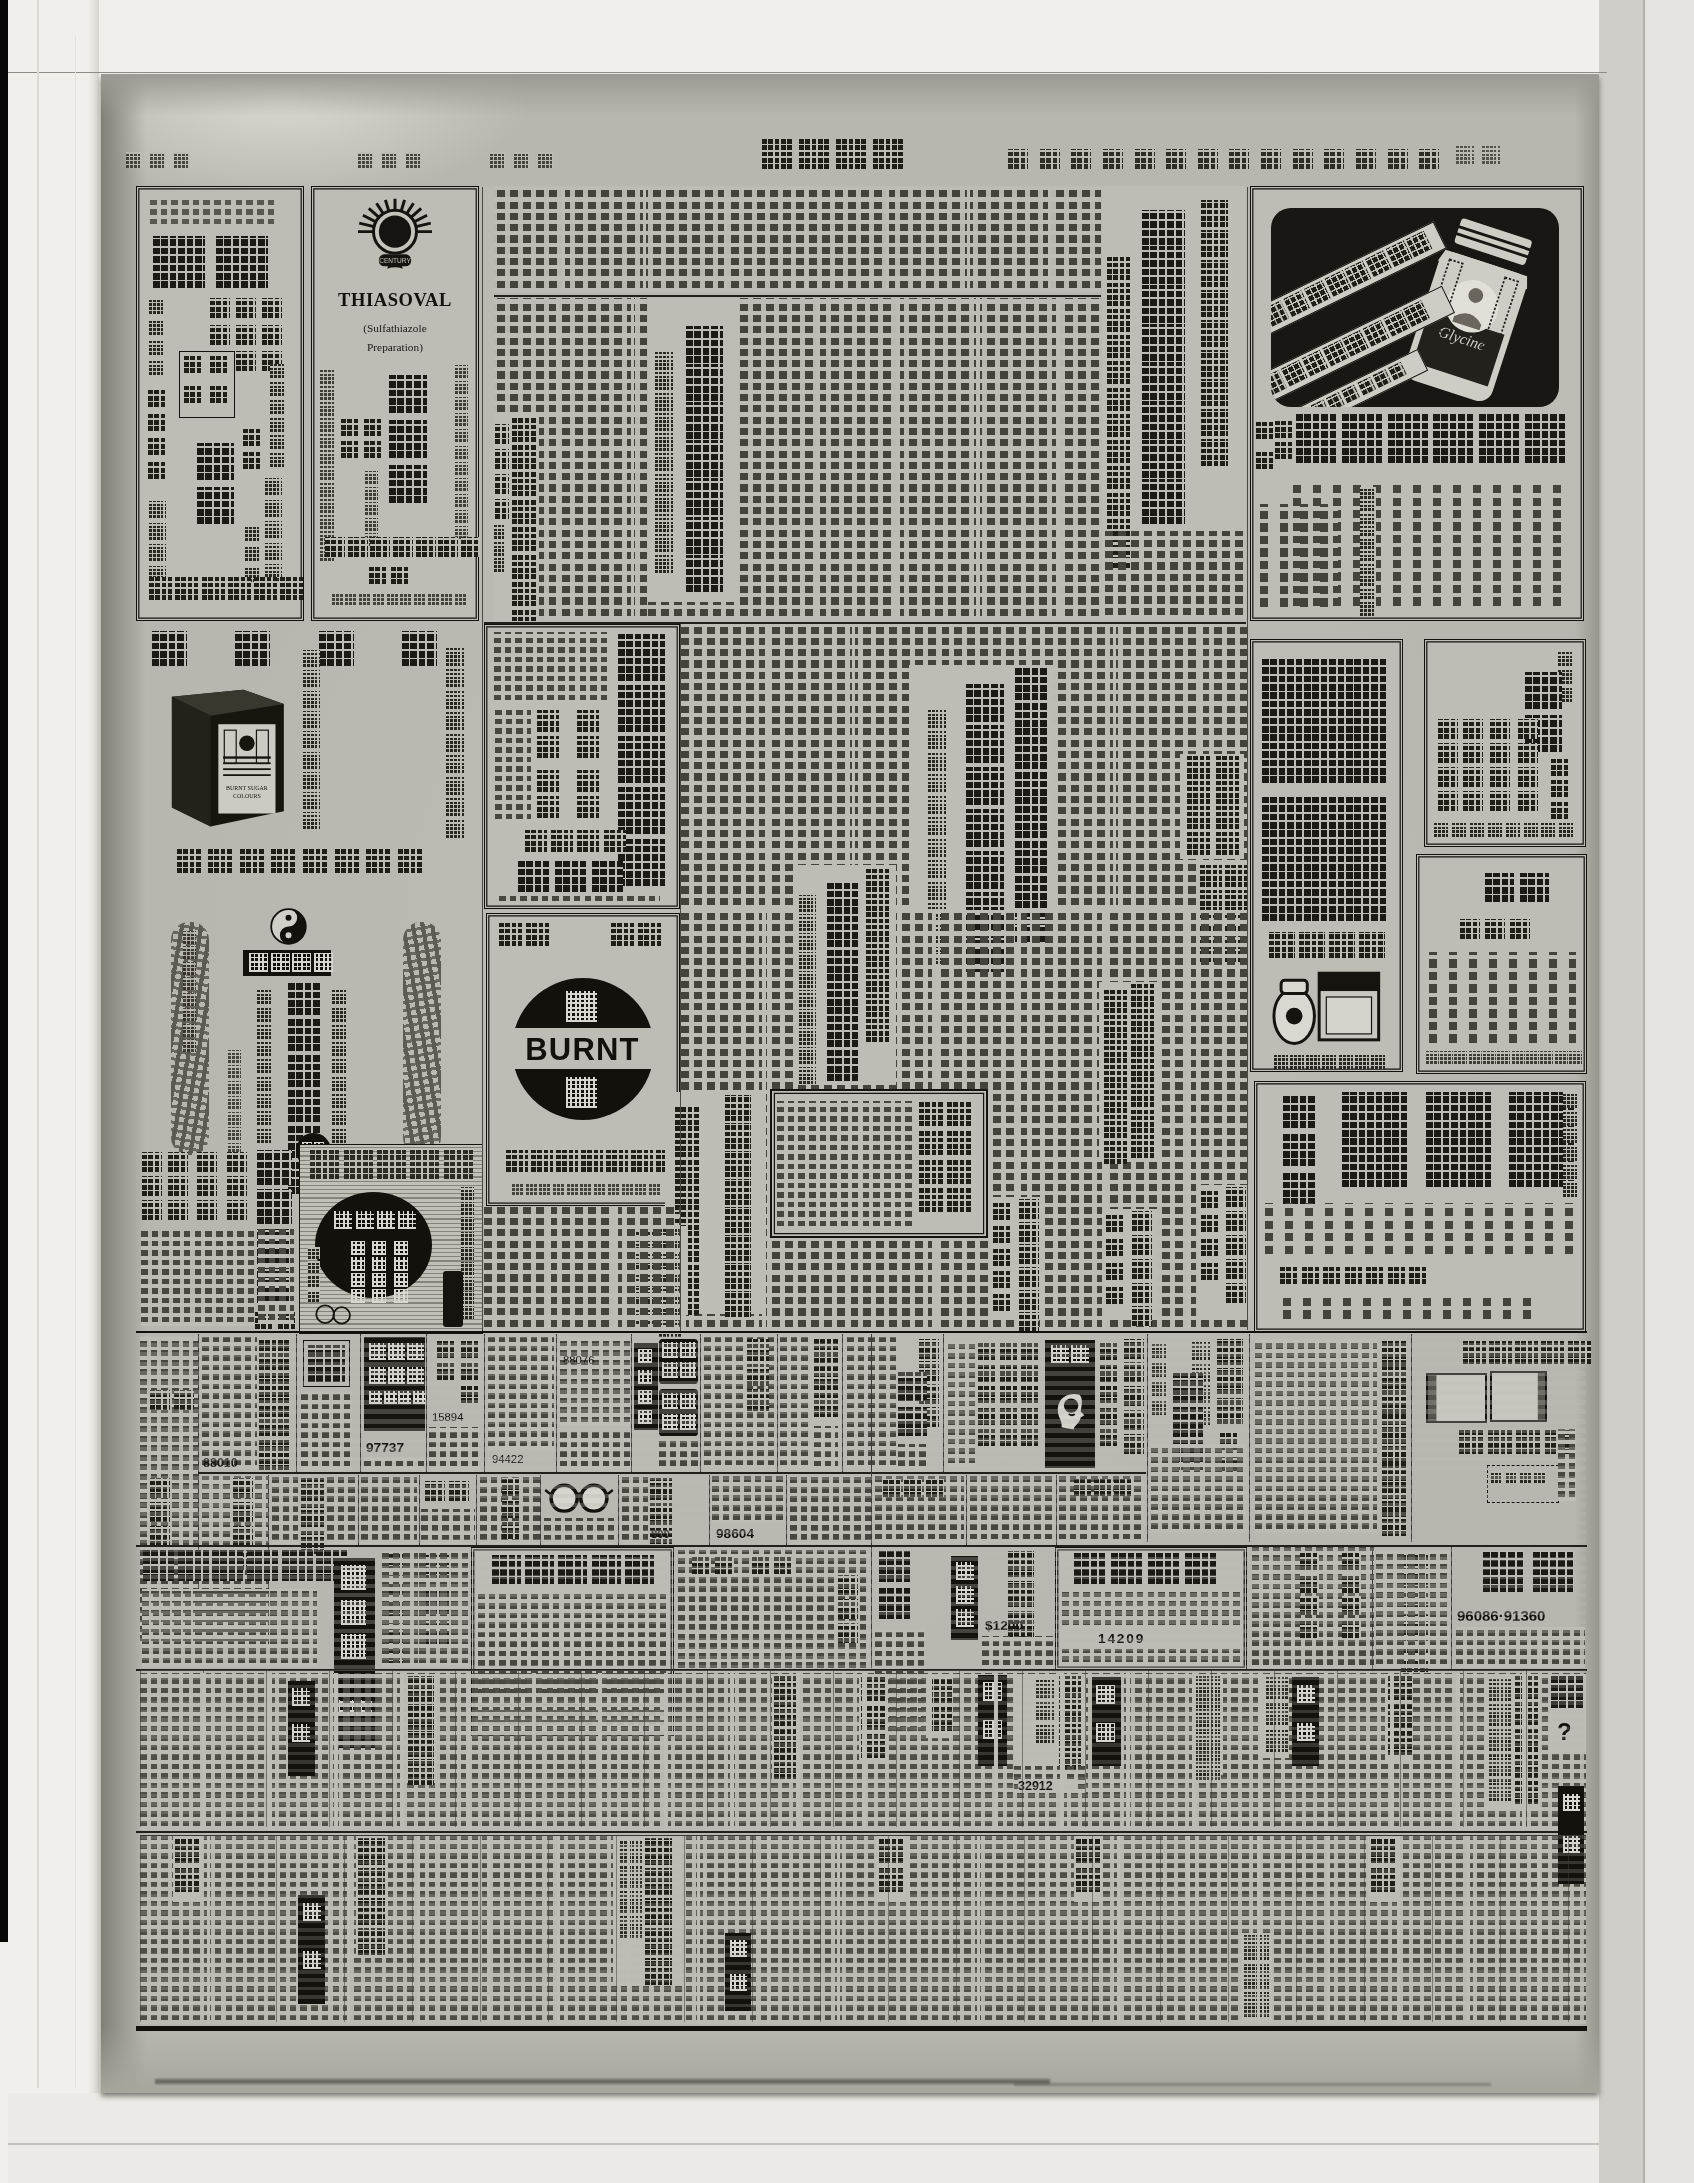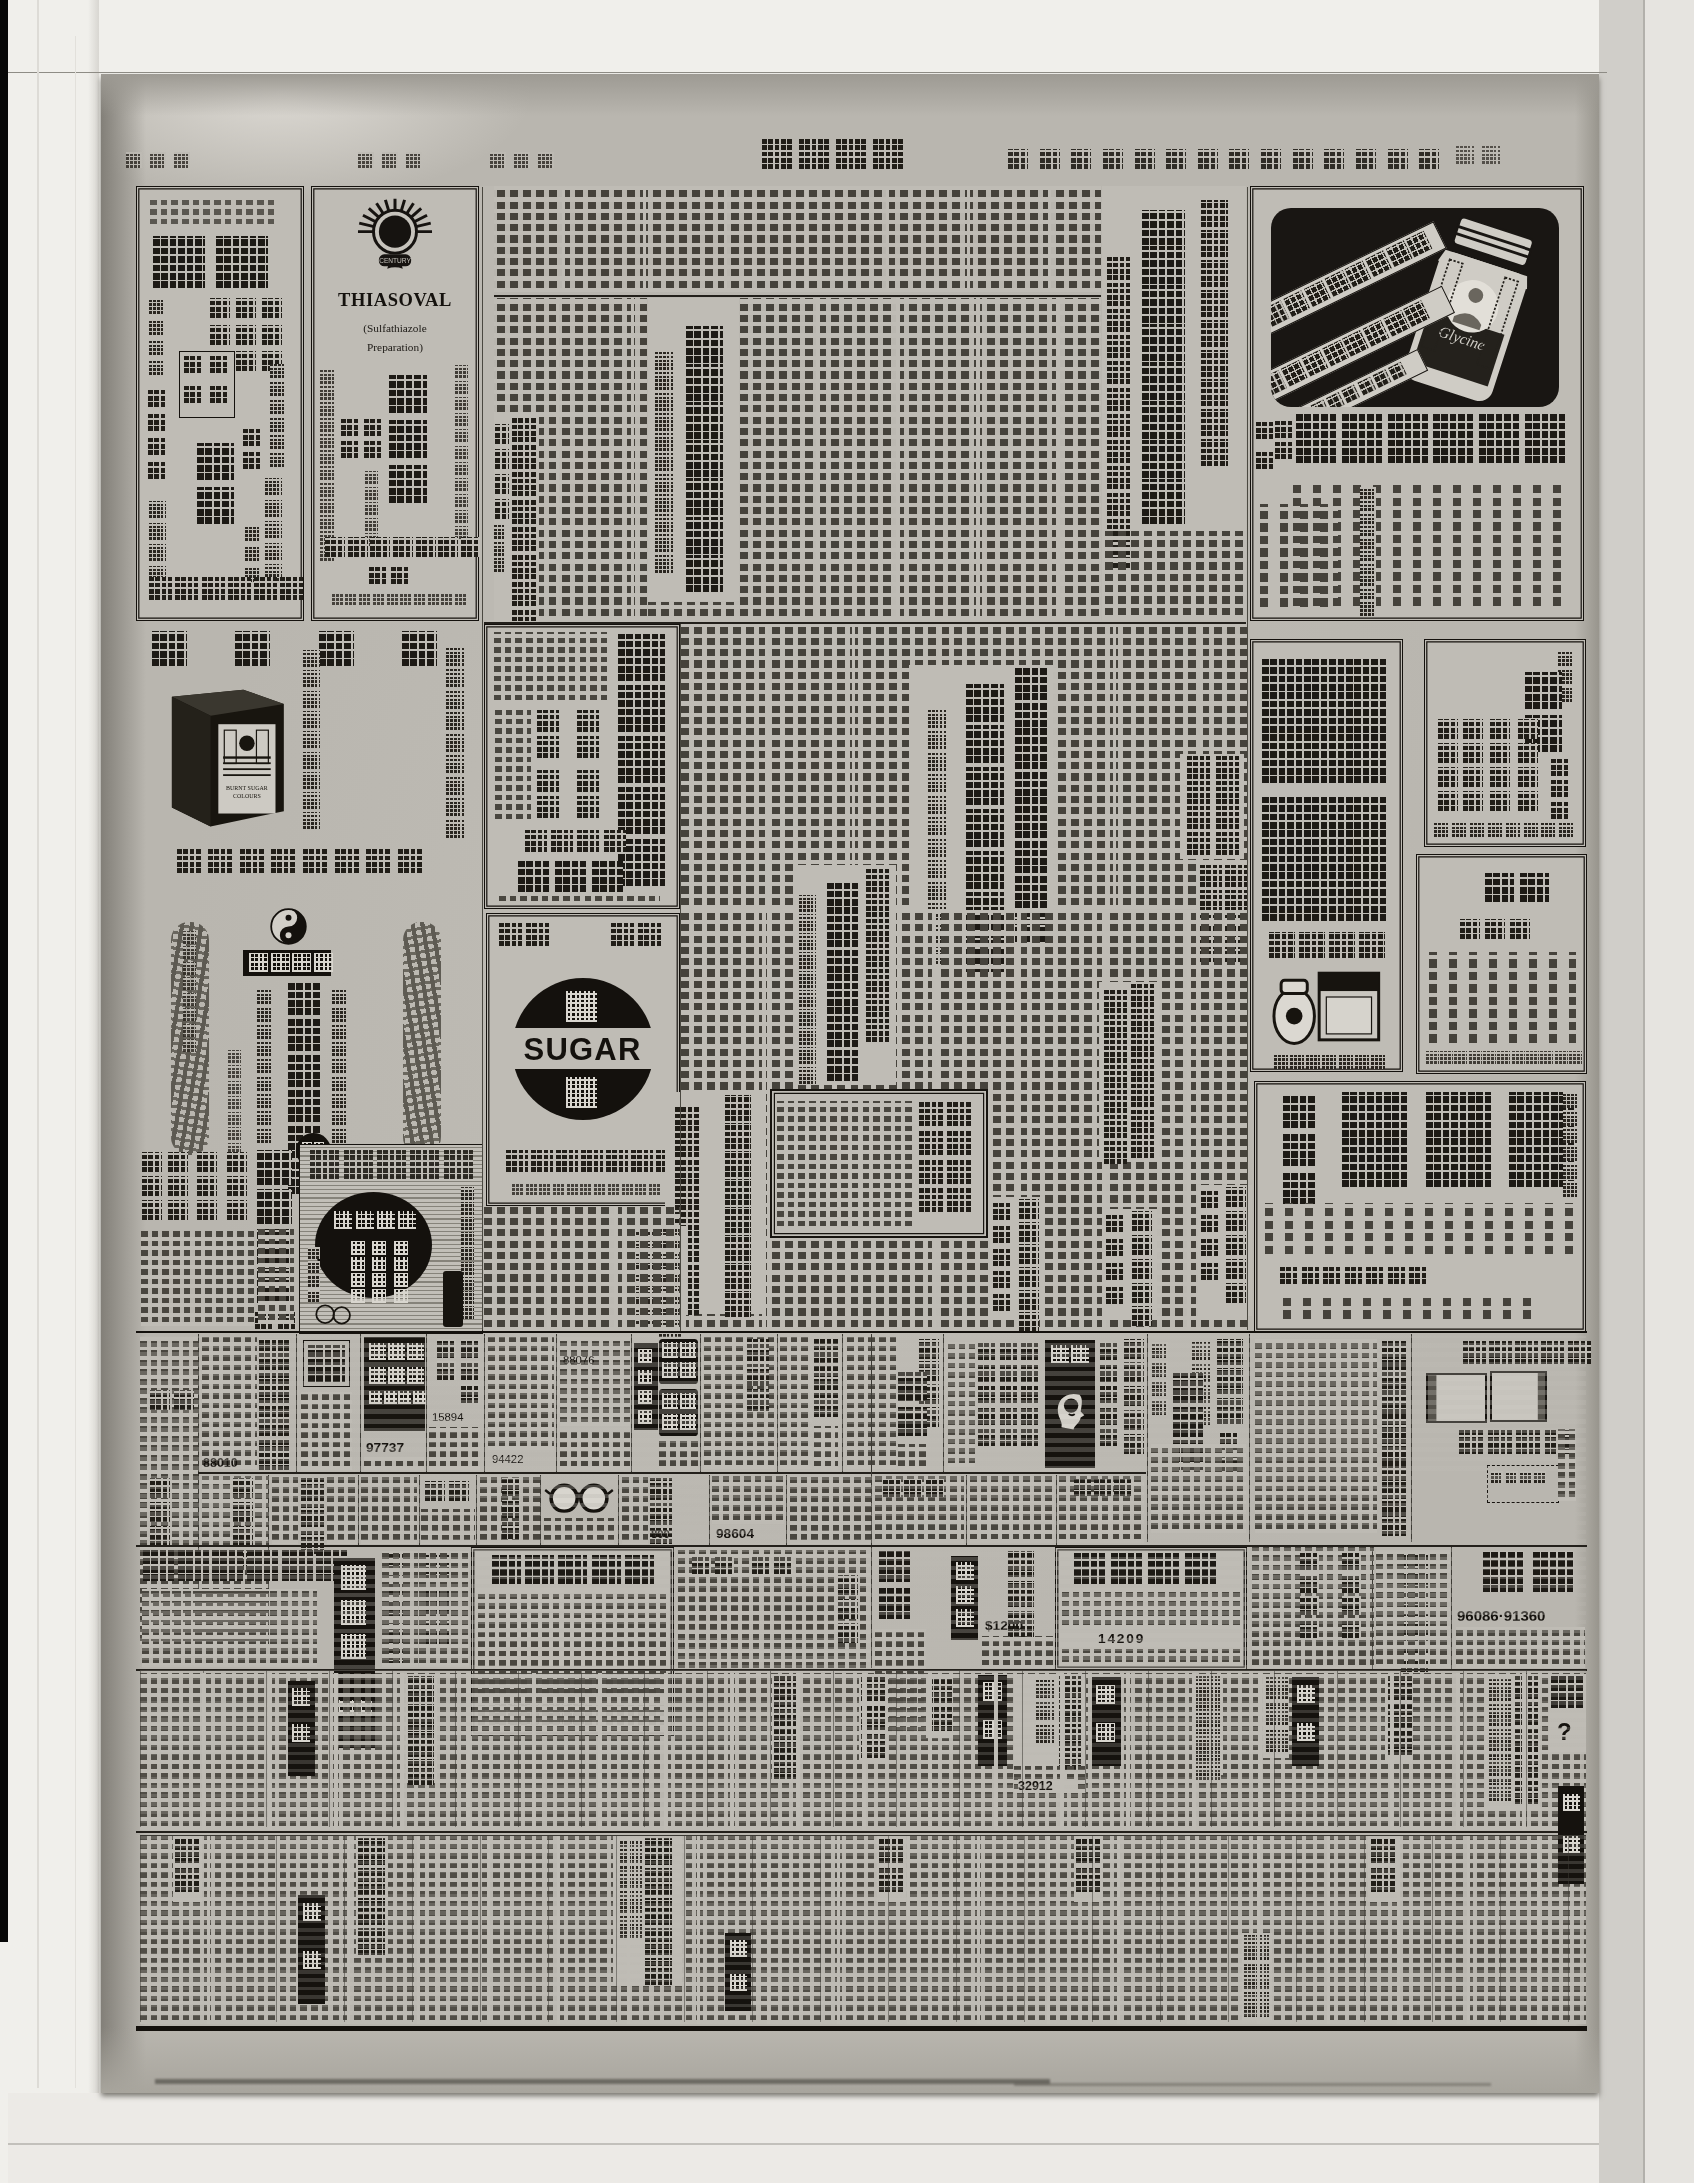--- a/index.html
+++ b/index.html
@@ -578,21 +578,21 @@
     <div class="a " style="left:296px;top:1133px;width:35px;height:35px;background:#14110d;border-radius:50%;"></div>
     <div class="a gw" style="left:314px;top:1142px;width:9.5px;height:9.5px;"></div>
     <div class="a gw" style="left:302px;top:1142px;width:9.5px;height:9.5px;"></div>
     <div class="a bd" style="left:486px;top:913px;width:194px;height:293px;"></div>
     <div class="a g2" style="left:526px;top:923px;width:23px;height:23px;"></div>
     <div class="a g2" style="left:499px;top:923px;width:23px;height:23px;"></div>
     <div class="a g2" style="left:638px;top:923px;width:23px;height:23px;"></div>
     <div class="a g2" style="left:611px;top:923px;width:23px;height:23px;"></div>
     <div class="a " style="left:512px;top:978px;width:142px;height:142px;background:#14110d;border-radius:50%;"></div>
     <div class="a " style="left:508px;top:1028px;width:149px;height:41px;background:#bfbcb5;"></div>
-    <div class="a " style="left:508px;top:1032px;width:149px;height:36px;font:bold 31px 'Liberation Sans',sans-serif;color:#14110d;text-align:center;letter-spacing:1.2px;">SUGAR</div>
+    <div class="a " style="left:508px;top:1032px;width:149px;height:36px;font:bold 31px 'Liberation Sans',sans-serif;color:#14110d;text-align:center;letter-spacing:1.2px;">BURNT</div>
     <div class="a gw" style="left:566px;top:991px;width:31px;height:31px;"></div>
     <div class="a gw" style="left:566px;top:1077px;width:31px;height:31px;"></div>
     <div class="a g2" style="left:656px;top:1150px;width:21.5px;height:21.5px;"></div>
     <div class="a g2" style="left:631px;top:1150px;width:21.5px;height:21.5px;"></div>
     <div class="a g2" style="left:606px;top:1150px;width:21.5px;height:21.5px;"></div>
     <div class="a g2" style="left:581px;top:1150px;width:21.5px;height:21.5px;"></div>
     <div class="a g2" style="left:556px;top:1150px;width:21.5px;height:21.5px;"></div>
     <div class="a g2" style="left:531px;top:1150px;width:21.5px;height:21.5px;"></div>
     <div class="a g2" style="left:506px;top:1150px;width:21.5px;height:21.5px;"></div>
     <div class="a g3" style="left:649px;top:1183px;width:12px;height:12px;opacity:.8;"></div>

